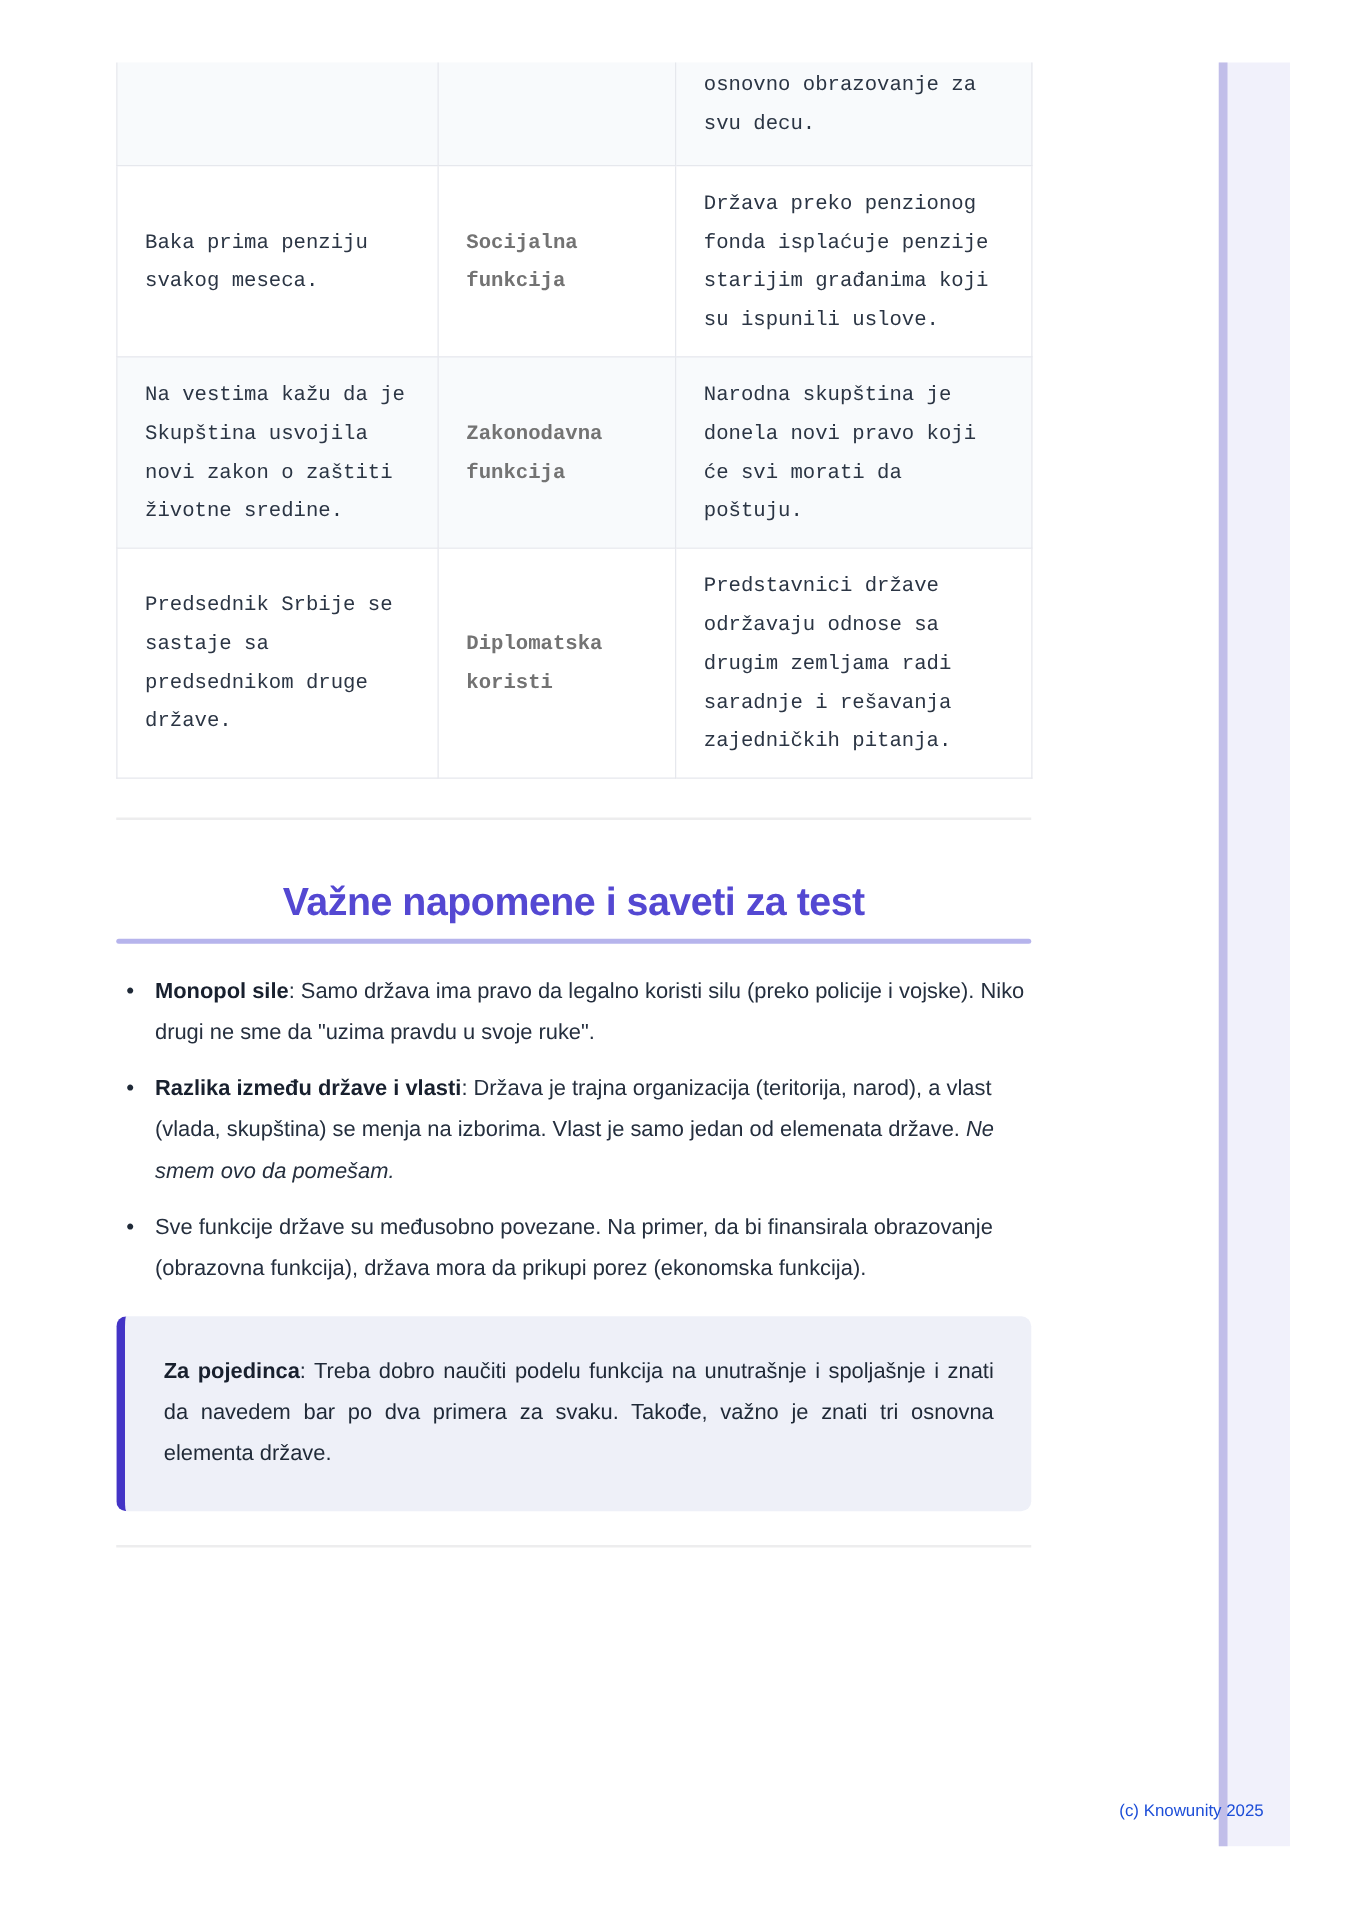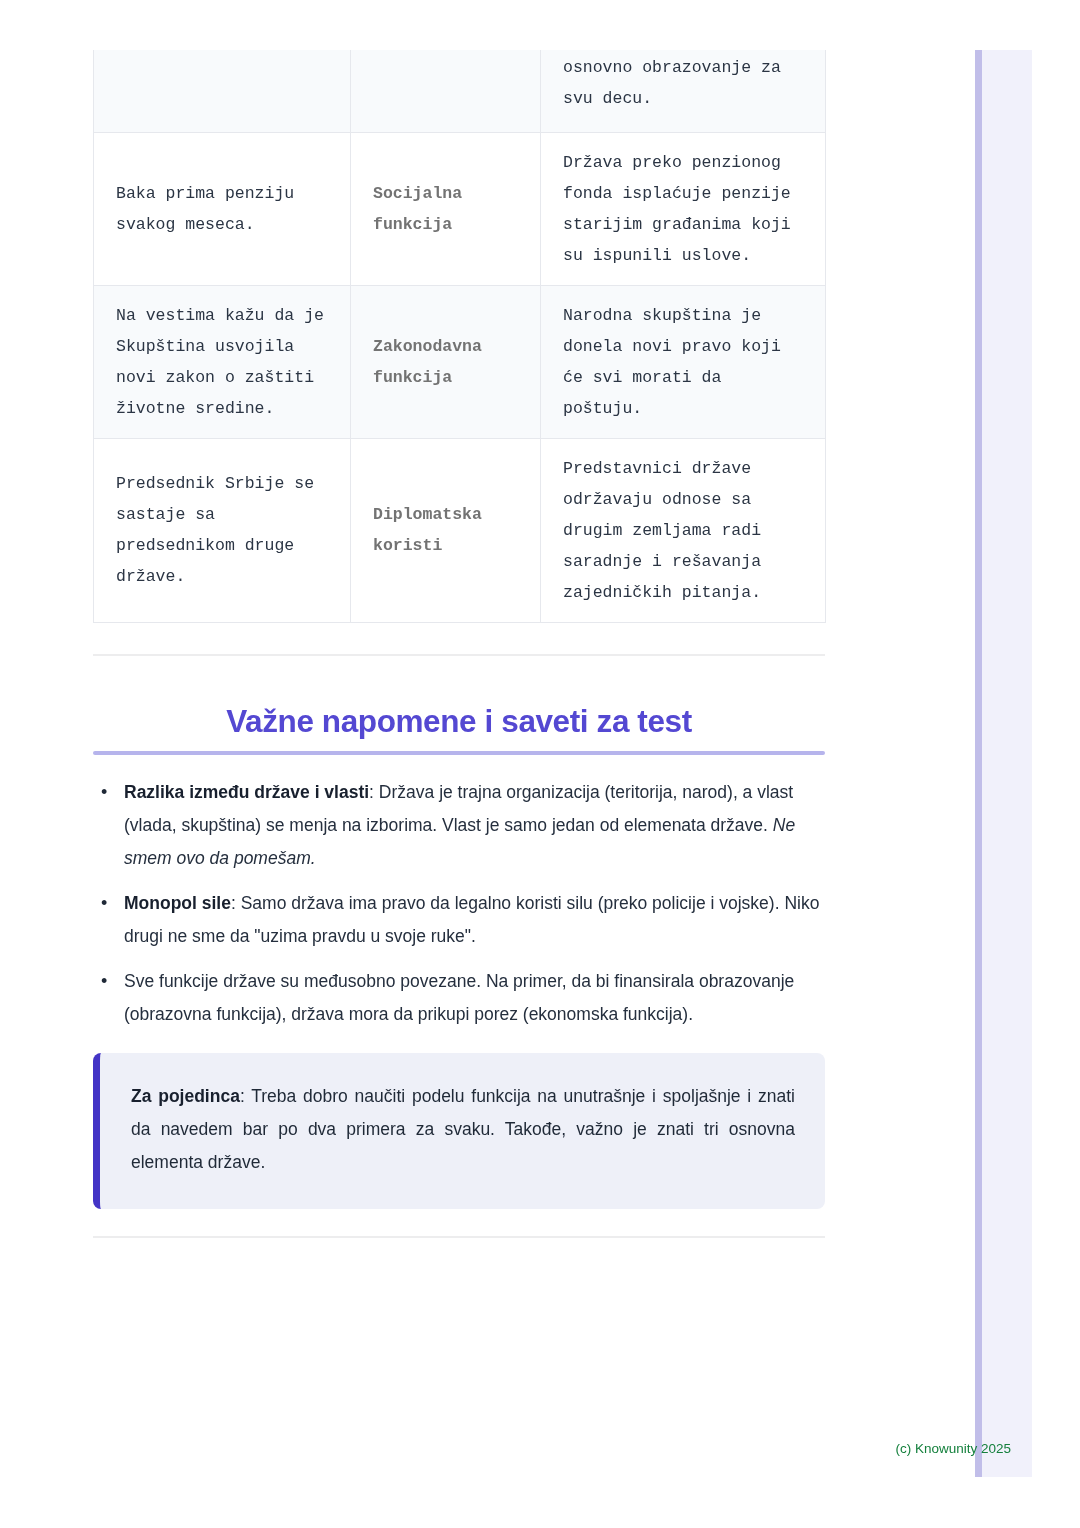--- a/index.html
+++ b/index.html
@@ -84,21 +84,21 @@
   }
   .callout p {
     font-size: 17.5px; line-height: 33px; color: #1f2937;
     text-align: justify;
   }
   .callout .b { font-weight: bold; color: #18202e; }
 
   
   .copyright {
     position: absolute; top: 1441px; right: 69px;
-    font-size: 13.5px; color: #15803d; z-index: 3;
+    font-size: 13.5px; color: #1d4ed8; z-index: 3;
   }
 </style>
 </head>
 <body>
 
 <div class="page">
 
   <div class="page-edge"></div>
 
   <div class="content">
@@ -127,22 +127,22 @@
         </tr>
       </tbody>
     </table>
 
     <div class="divider divider-1"></div>
 
     <h1 class="section-heading">Važne napomene i saveti za test</h1>
     <div class="heading-rule"></div>
 
     <ul class="notes">
+      <li><span class="b">Monopol sile</span><span>: Samo država ima pravo da legalno koristi silu (preko policije i vojske). Niko drugi ne sme da "uzima pravdu u svoje ruke".</span><span class="i"></span></li>
       <li><span class="b">Razlika između države i vlasti</span><span>: Država je trajna organizacija (teritorija, narod), a vlast (vlada, skupština) se menja na izborima. Vlast je samo jedan od elemenata države. </span><span class="i">Ne smem ovo da pomešam.</span></li>
-      <li><span class="b">Monopol sile</span><span>: Samo država ima pravo da legalno koristi silu (preko policije i vojske). Niko drugi ne sme da "uzima pravdu u svoje ruke".</span><span class="i"></span></li>
       <li><span class="b"></span><span>Sve funkcije države su međusobno povezane. Na primer, da bi finansirala obrazovanje (obrazovna funkcija), država mora da prikupi porez (ekonomska funkcija).</span><span class="i"></span></li>
     </ul>
 
     <div class="callout">
       <p><span class="b">Za pojedinca</span><span>: Treba dobro naučiti podelu funkcija na unutrašnje i spoljašnje i znati da navedem bar po dva primera za svaku. Takođe, važno je znati tri osnovna elementa države.</span></p>
     </div>
 
     <div class="divider divider-2"></div>
 
   </div>

